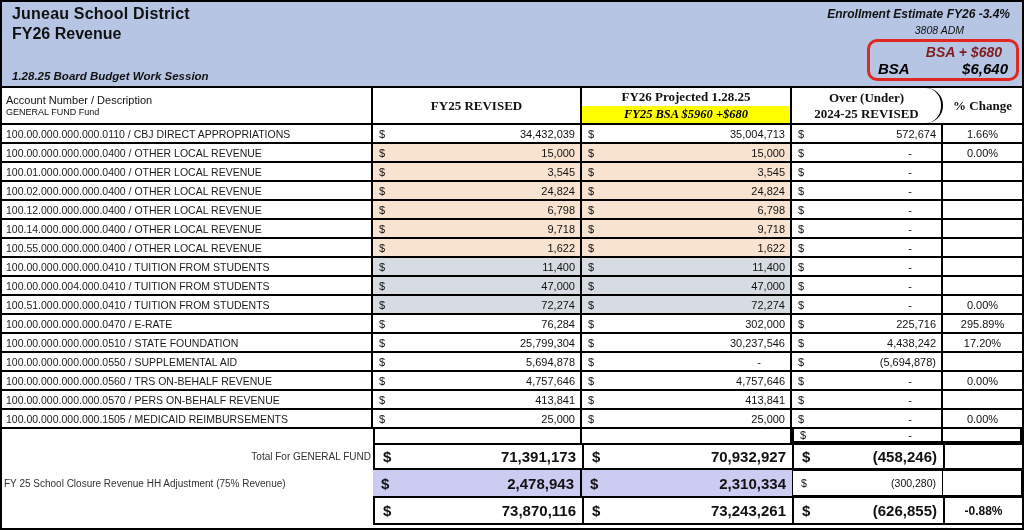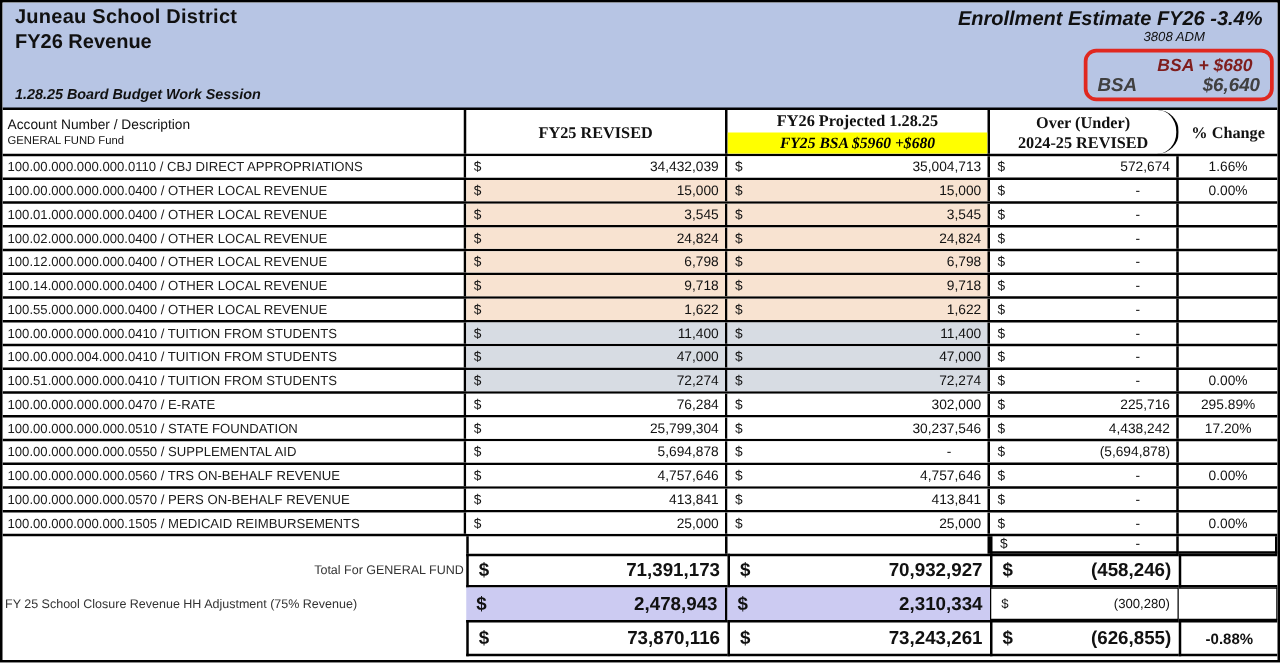--- a/index.html
+++ b/index.html
@@ -6,29 +6,29 @@
   .sheet{
     position:relative;width:1024px;height:530px;box-sizing:border-box;
     background:#fff;border:2px solid #000;overflow:hidden;
     font-family:"Liberation Sans",sans-serif;color:#111;
   }
   
   .band{position:relative;height:84px;background:#b7c5e4;border-bottom:2px solid #000;}
   .title1{position:absolute;left:10px;top:3px;font-size:16px;font-weight:bold;letter-spacing:.2px;}
   .title2{position:absolute;left:10px;top:23px;font-size:16px;font-weight:bold;}
   .session{position:absolute;left:10px;bottom:4px;font-size:11.5px;font-weight:bold;font-style:italic;}
-  .enroll{position:absolute;right:12px;top:5px;font-size:16px;font-weight:bold;font-style:italic;}
+  .enroll{position:absolute;right:12px;top:5px;font-size:12px;font-weight:bold;font-style:italic;}
   .adm{position:absolute;right:58px;top:22px;font-size:10.5px;font-style:italic;}
   .bsabox{
     position:absolute;right:3px;top:37px;width:152px;height:42px;
     border:3.5px solid #e02820;border-radius:10px;background:transparent;
     display:flex;flex-direction:column;justify-content:center;padding:0 8px;box-sizing:border-box;
   }
   .bsaline1{color:#7f1d1d;font-weight:bold;font-style:italic;font-size:14px;text-align:right;padding-right:6px;}
-  .bsaline2{display:flex;justify-content:space-between;font-weight:bold;font-style:italic;font-size:15px;color:#404040;}
+  .bsaline2{display:flex;justify-content:space-between;font-weight:bold;font-style:italic;font-size:15px;color:#000000;}
   
   .trow{display:flex;width:100%;box-sizing:border-box;}
   .cell{box-sizing:border-box;border-right:2px solid #000;overflow:hidden;display:flex;align-items:center;}
   .c1{width:371px;}
   .c2{width:209px;}
   .c3{width:210px;}
   .c4{width:151px;}
   .c5{flex:1;border-right:none;justify-content:center;}
   
   .thead{height:37px;border-bottom:2px solid #000;}

